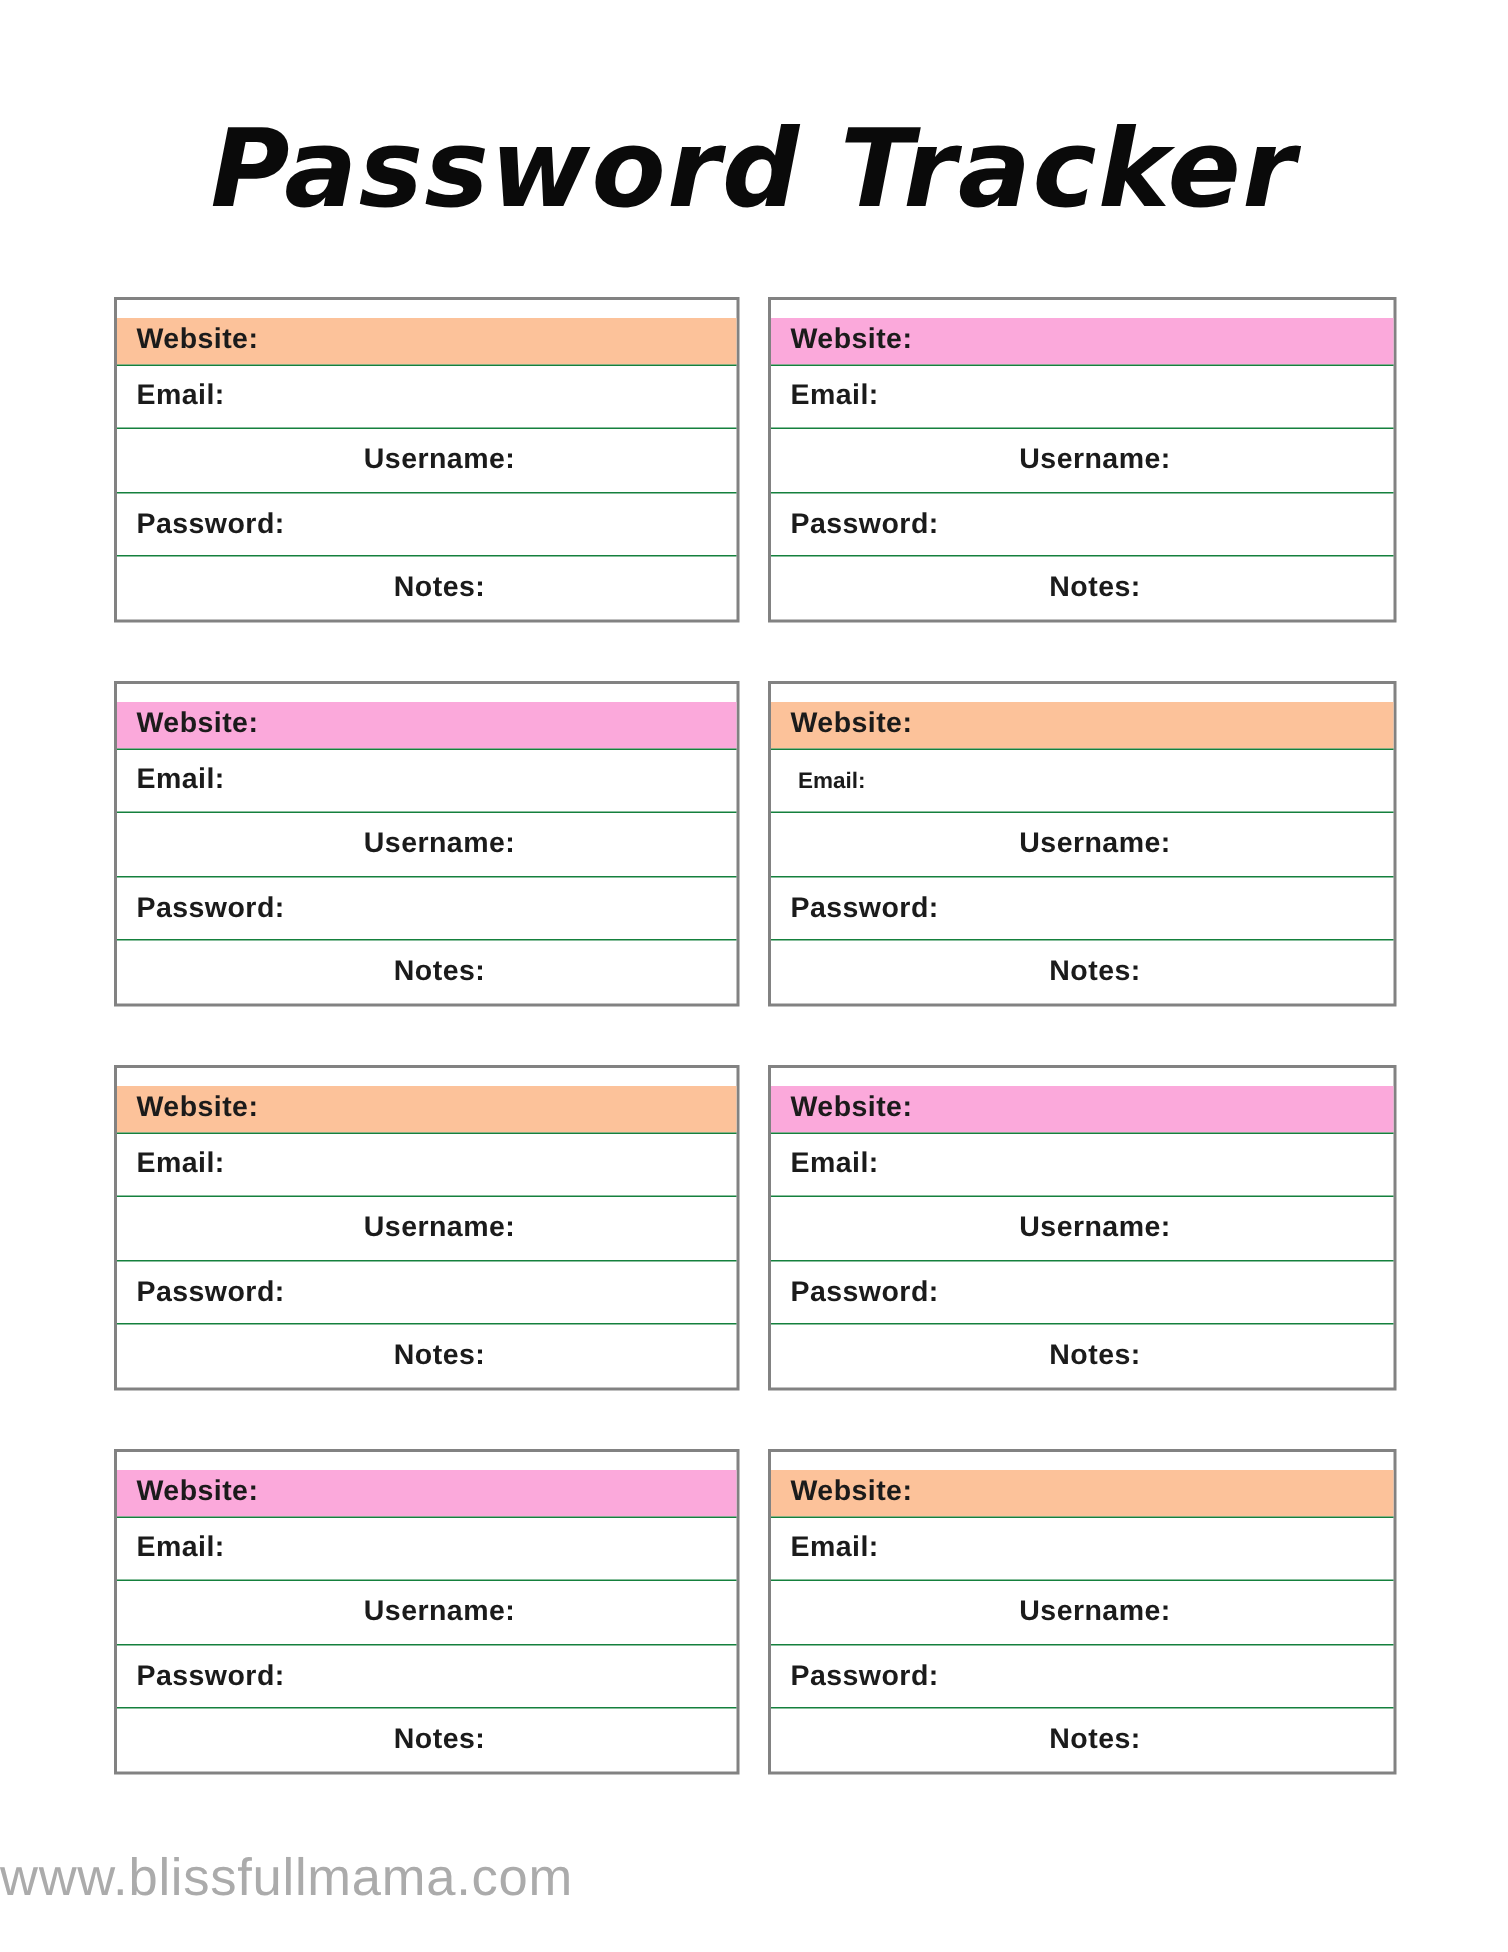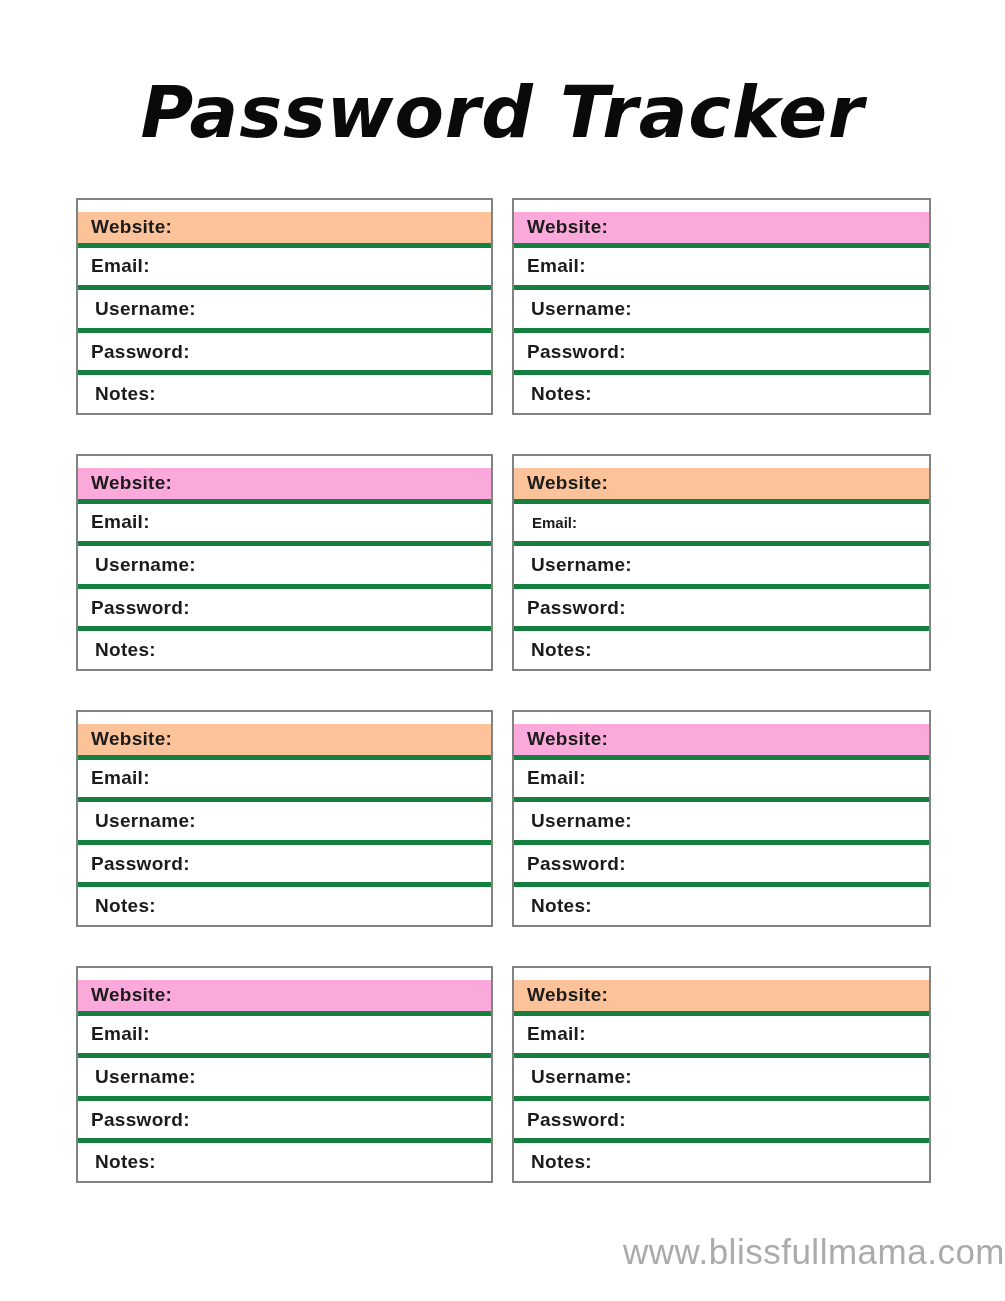--- a/index.html
+++ b/index.html
@@ -35,43 +35,43 @@
     height: 217px;
     border: 2px solid #828282;
     display: grid;
     grid-template-rows: repeat(5, 1fr);
     background: #ffffff;
   }
   .row {
     display: flex;
     align-items: center;
     padding-left: 13px;
-    border-top: 5px solid #15803d;
+    border-top: 1px solid #15803d;
   }
   .row.header { border-top: none; margin-top: 12px; }
   .row.header.orange { background: #FCC29A; }
   .row.header.pink   { background: #FBA9DB; }
   .lbl {
     font-size: 19px;
     font-weight: bold;
     color: #1b1b1b;
     letter-spacing: 0.3px;
   }
   .lbl.small {
     font-size: 15px;
     padding-left: 5px;
     letter-spacing: 0;
   }
-  .row.indent { padding-left: 17px; }
+  .row.indent { padding-left: 17px; justify-content: center; }
   .site-footer {
     position: absolute;
     left: 0;
     top: 1232px;
     width: 1005px;
-    text-align: right;
+    text-align: left;
     font-size: 35px;
     color: #ababab;
     letter-spacing: 0.5px;
     font-weight: 400;
   }
 </style>
 </head>
 <body>
 
 <h1 class="page-title">Password Tracker</h1>

